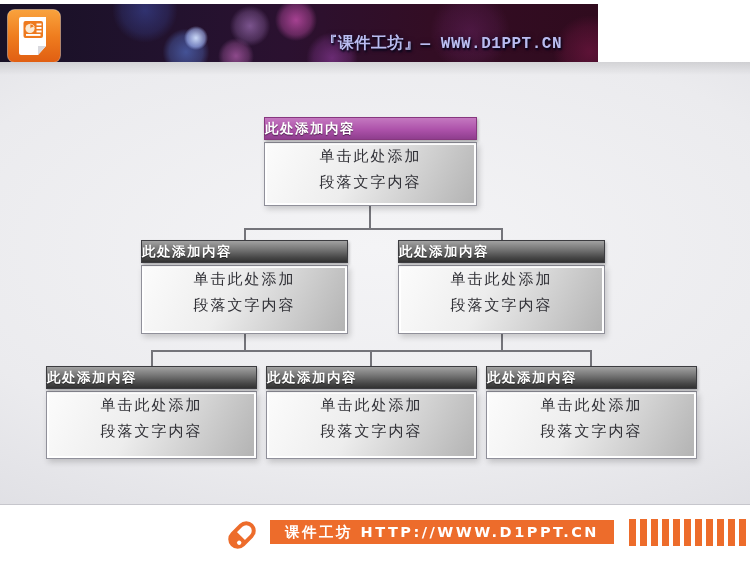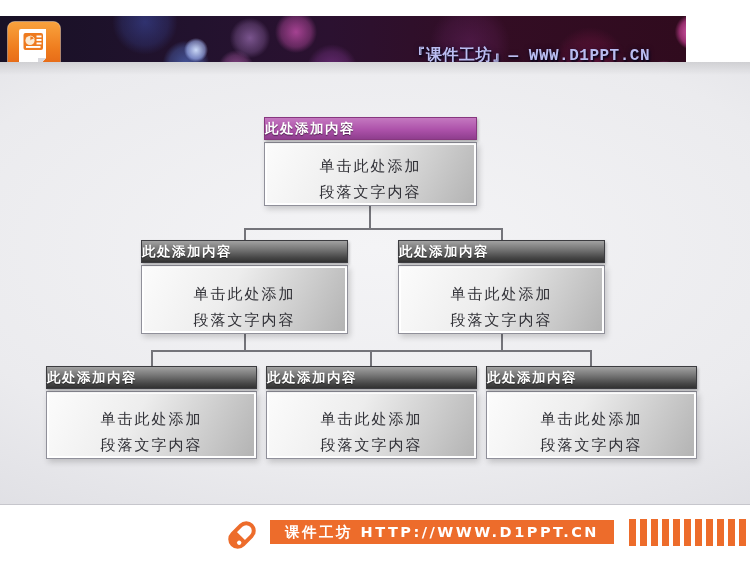--- a/index.html
+++ b/index.html
@@ -5,21 +5,21 @@
   * { margin:0; padding:0; box-sizing:border-box; }
   html,body { background:#fff; }
   .stage {
     position:relative; width:750px; height:563px; overflow:hidden;
     font-family:"DejaVu Sans","Liberation Sans",sans-serif;
     background:#fff;
   }
 
   
   .banner {
-    position:absolute; left:0; top:16px; width:686px; height:61px;
+    position:absolute; left:0; top:4px; width:598px; height:61px;
     background:
       radial-gradient(circle 16px at 196px 34px, rgba(210,225,255,.95) 0%, rgba(170,190,255,.55) 55%, rgba(170,190,255,0) 75%),
       radial-gradient(circle 30px at 186px 48px, rgba(95,135,235,.55) 0%, rgba(95,135,235,.30) 55%, rgba(95,135,235,0) 78%),
       radial-gradient(circle 42px at 145px 6px, rgba(70,95,205,.42) 0%, rgba(70,95,205,.2) 55%, rgba(70,95,205,0) 78%),
       radial-gradient(circle 26px at 250px 22px, rgba(205,150,235,.50) 0%, rgba(205,150,235,.22) 55%, rgba(205,150,235,0) 78%),
       radial-gradient(circle 23px at 236px 52px, rgba(225,120,215,.55) 0%, rgba(225,120,215,.25) 55%, rgba(225,120,215,0) 78%),
       radial-gradient(circle 27px at 296px 16px, rgba(240,95,205,.62) 0%, rgba(240,95,205,.30) 55%, rgba(240,95,205,0) 78%),
       radial-gradient(circle 33px at 332px 54px, rgba(165,70,185,.5) 0%, rgba(165,70,185,.24) 55%, rgba(165,70,185,0) 78%),
       radial-gradient(circle 50px at 470px 28px, rgba(125,45,125,.35) 0%, rgba(125,45,125,.16) 55%, rgba(125,45,125,0) 80%),
       radial-gradient(circle 46px at 590px 48px, rgba(160,30,90,.4) 0%, rgba(160,30,90,.18) 55%, rgba(160,30,90,0) 80%),
@@ -60,21 +60,21 @@
     box-shadow:1px 2px 3px rgba(0,0,0,.28);
   }
   .node-header.purple {
     border-color:#87377f;
     background:linear-gradient(180deg,#c478c0 0%, #ad52aa 55%, #8f3e8e 100%);
   }
   .node-body {
     margin-top:2px; border:1px solid #90909a;
     background:linear-gradient(118deg,#fcfcfc 0%, #ededed 42%, #b2b2b2 100%);
     box-shadow:inset 0 0 0 2px #fff, 2px 3px 6px rgba(0,0,0,.18);
-    display:flex; align-items:flex-end; justify-content:center;
+    display:flex; align-items:flex-start; justify-content:center;
     font-size:15px; color:#303036; line-height:26px; letter-spacing:2px;
     text-align:center; white-space:pre-line;
   }
 
   
   .footer { position:absolute; left:0; top:506px; width:750px; height:57px; background:#fff; }
   .link-icon { position:absolute; left:222px; top:9px; width:40px; height:40px; }
   .site-box {
     position:absolute; left:270px; top:14px; height:24px; line-height:24px;
     padding:0 15px; background:var(--orange,#ed6c2b); color:#fff;

